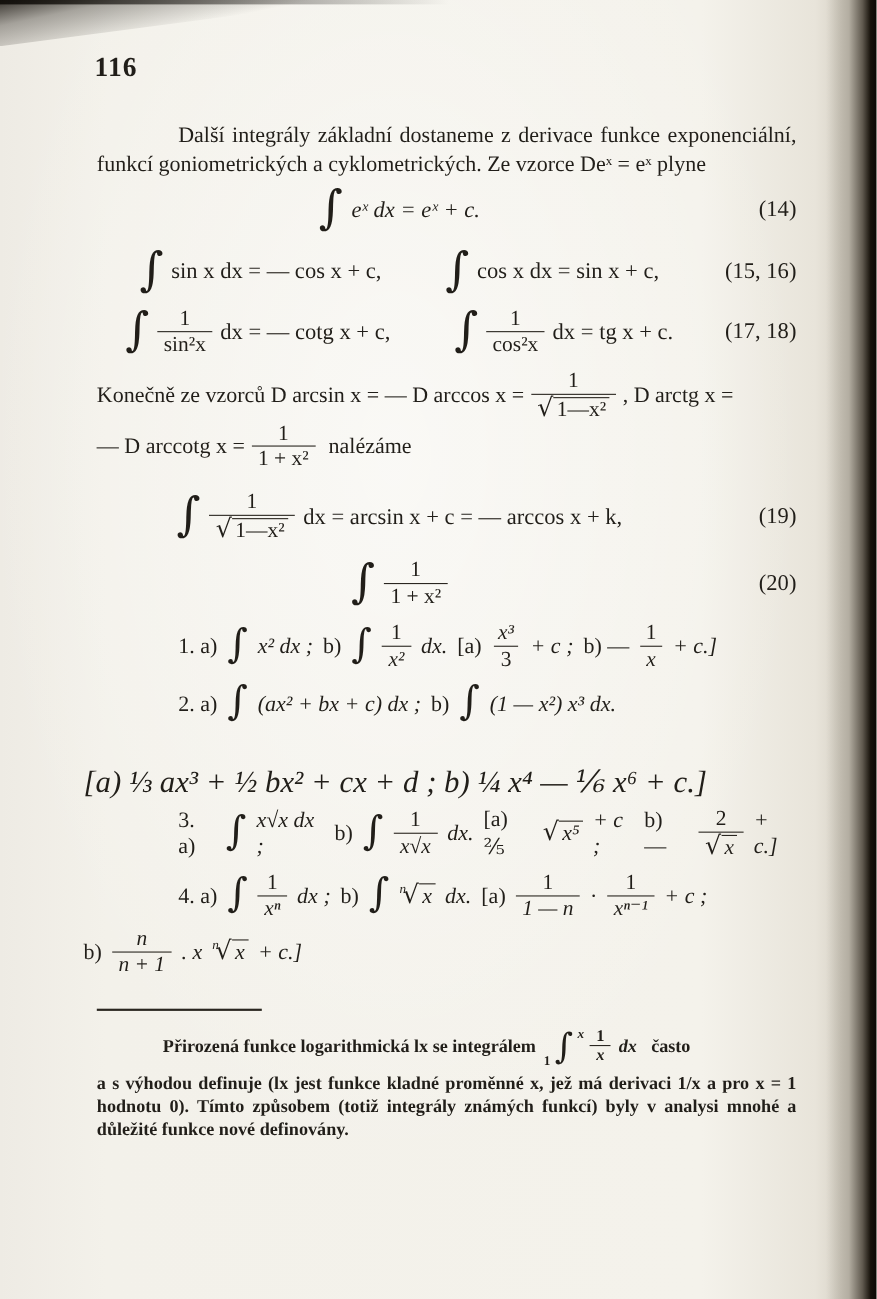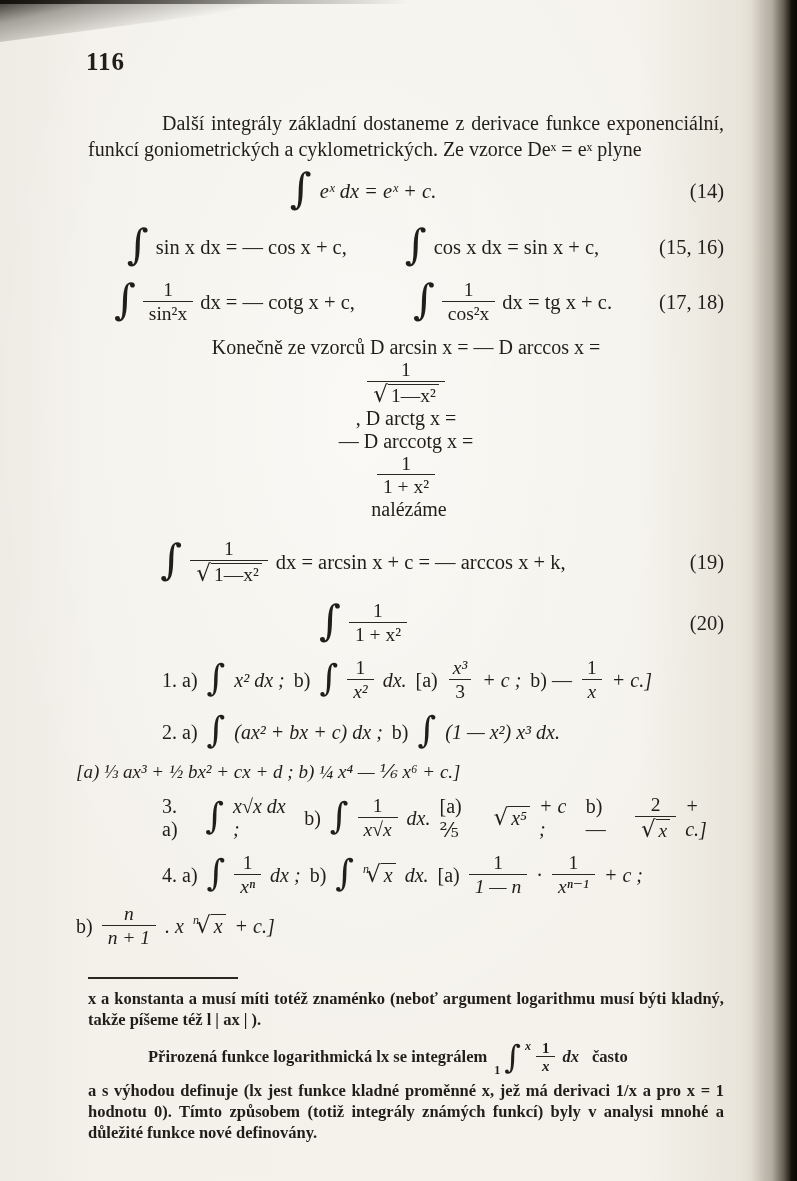--- a/index.html
+++ b/index.html
@@ -45,26 +45,26 @@
   .eqnum{position:absolute;right:0;top:50%;transform:translateY(-50%);font-size:20.5px;font-style:normal;}
   .frac{display:inline-flex;flex-direction:column;align-items:center;vertical-align:middle;
         line-height:1.12;font-size:19.5px;text-align:center;}
   .fnum{padding:0 6px;}
   .fden{border-top:1.7px solid #2a2620;padding:1px 6px 0;display:inline-flex;align-items:baseline;}
   .sqrt{font-family:"DejaVu Serif","DejaVu Sans",serif;font-size:23px;line-height:1;font-style:normal;}
   .bar{border-top:1.7px solid #2a2620;padding:0 3px;}
   .radgrp{display:inline-flex;align-items:baseline;}
   .radsup{font-size:12px;transform:translateY(-9px);margin-right:-3px;}
   
-  .mline{display:flex;align-items:center;column-gap:6px;font-size:20px;min-height:38px;flex-direction:column;}
+  .mline{display:flex;align-items:center;column-gap:6px;font-size:20px;min-height:38px;}
   
   .exrow{display:flex;align-items:center;column-gap:9px;margin-left:74px;
          font-size:20px;min-height:50px;}
   .exrow.noindent{margin-left:-12px;}
-  .exans{font-size:19px;line-height:30px;margin-left:-12px;}
+  .exans{font-size:28px;line-height:30px;margin-left:-12px;margin-top:32px;}
   
   .footnote{margin-top:26px;font-size:16.5px;font-weight:bold;}
   .fnrule{width:150px;border-top:2px solid #2a2620;margin:0 0 9px;}
   .footnote p{font-size:16.5px;line-height:21px;text-align:justify;margin:0;}
   .fn2line{display:flex;align-items:center;column-gap:7px;padding-left:60px;min-height:46px;margin-top:4px;}
   .fnint-wrap{position:relative;display:inline-flex;align-items:center;padding:0 8px 0 10px;}
   .fnint{font-family:"DejaVu Serif","DejaVu Sans",serif;font-size:32px;line-height:0.9;font-weight:normal;}
   .fnint-sup{position:absolute;top:-4px;right:-2px;font-size:12px;font-style:italic;}
   .fnint-sub{position:absolute;bottom:-6px;left:0;font-size:12px;}
   .fnfrac{font-size:15px;line-height:1.1;}
@@ -268,21 +268,20 @@
       <span class="radgrp">
           <span class="radsup it">n</span>
           <span class="sqrt">√</span>
           <span class="bar it">x</span>
         </span>
       <span class="it">+ c.]</span>
     </div>
 
     <div class="footnote">
       <div class="fnrule"></div>
-      <p>x a konstanta a musí míti totéž znaménko (neboť argument logarithmu musí býti kladný, takže píšeme též l | ax | ).</p>
       <div class="fn2line">
         <span>Přirozená funkce logarithmická lx se integrálem</span>
         <span class="fnint-wrap">
           <span class="fnint-sub">1</span>
           <span class="fnint">∫</span>
           <span class="fnint-sup">x</span>
         </span>
         <span class="frac fnfrac">
           <span class="fnum">1</span>
           <span class="fden it">x</span>

